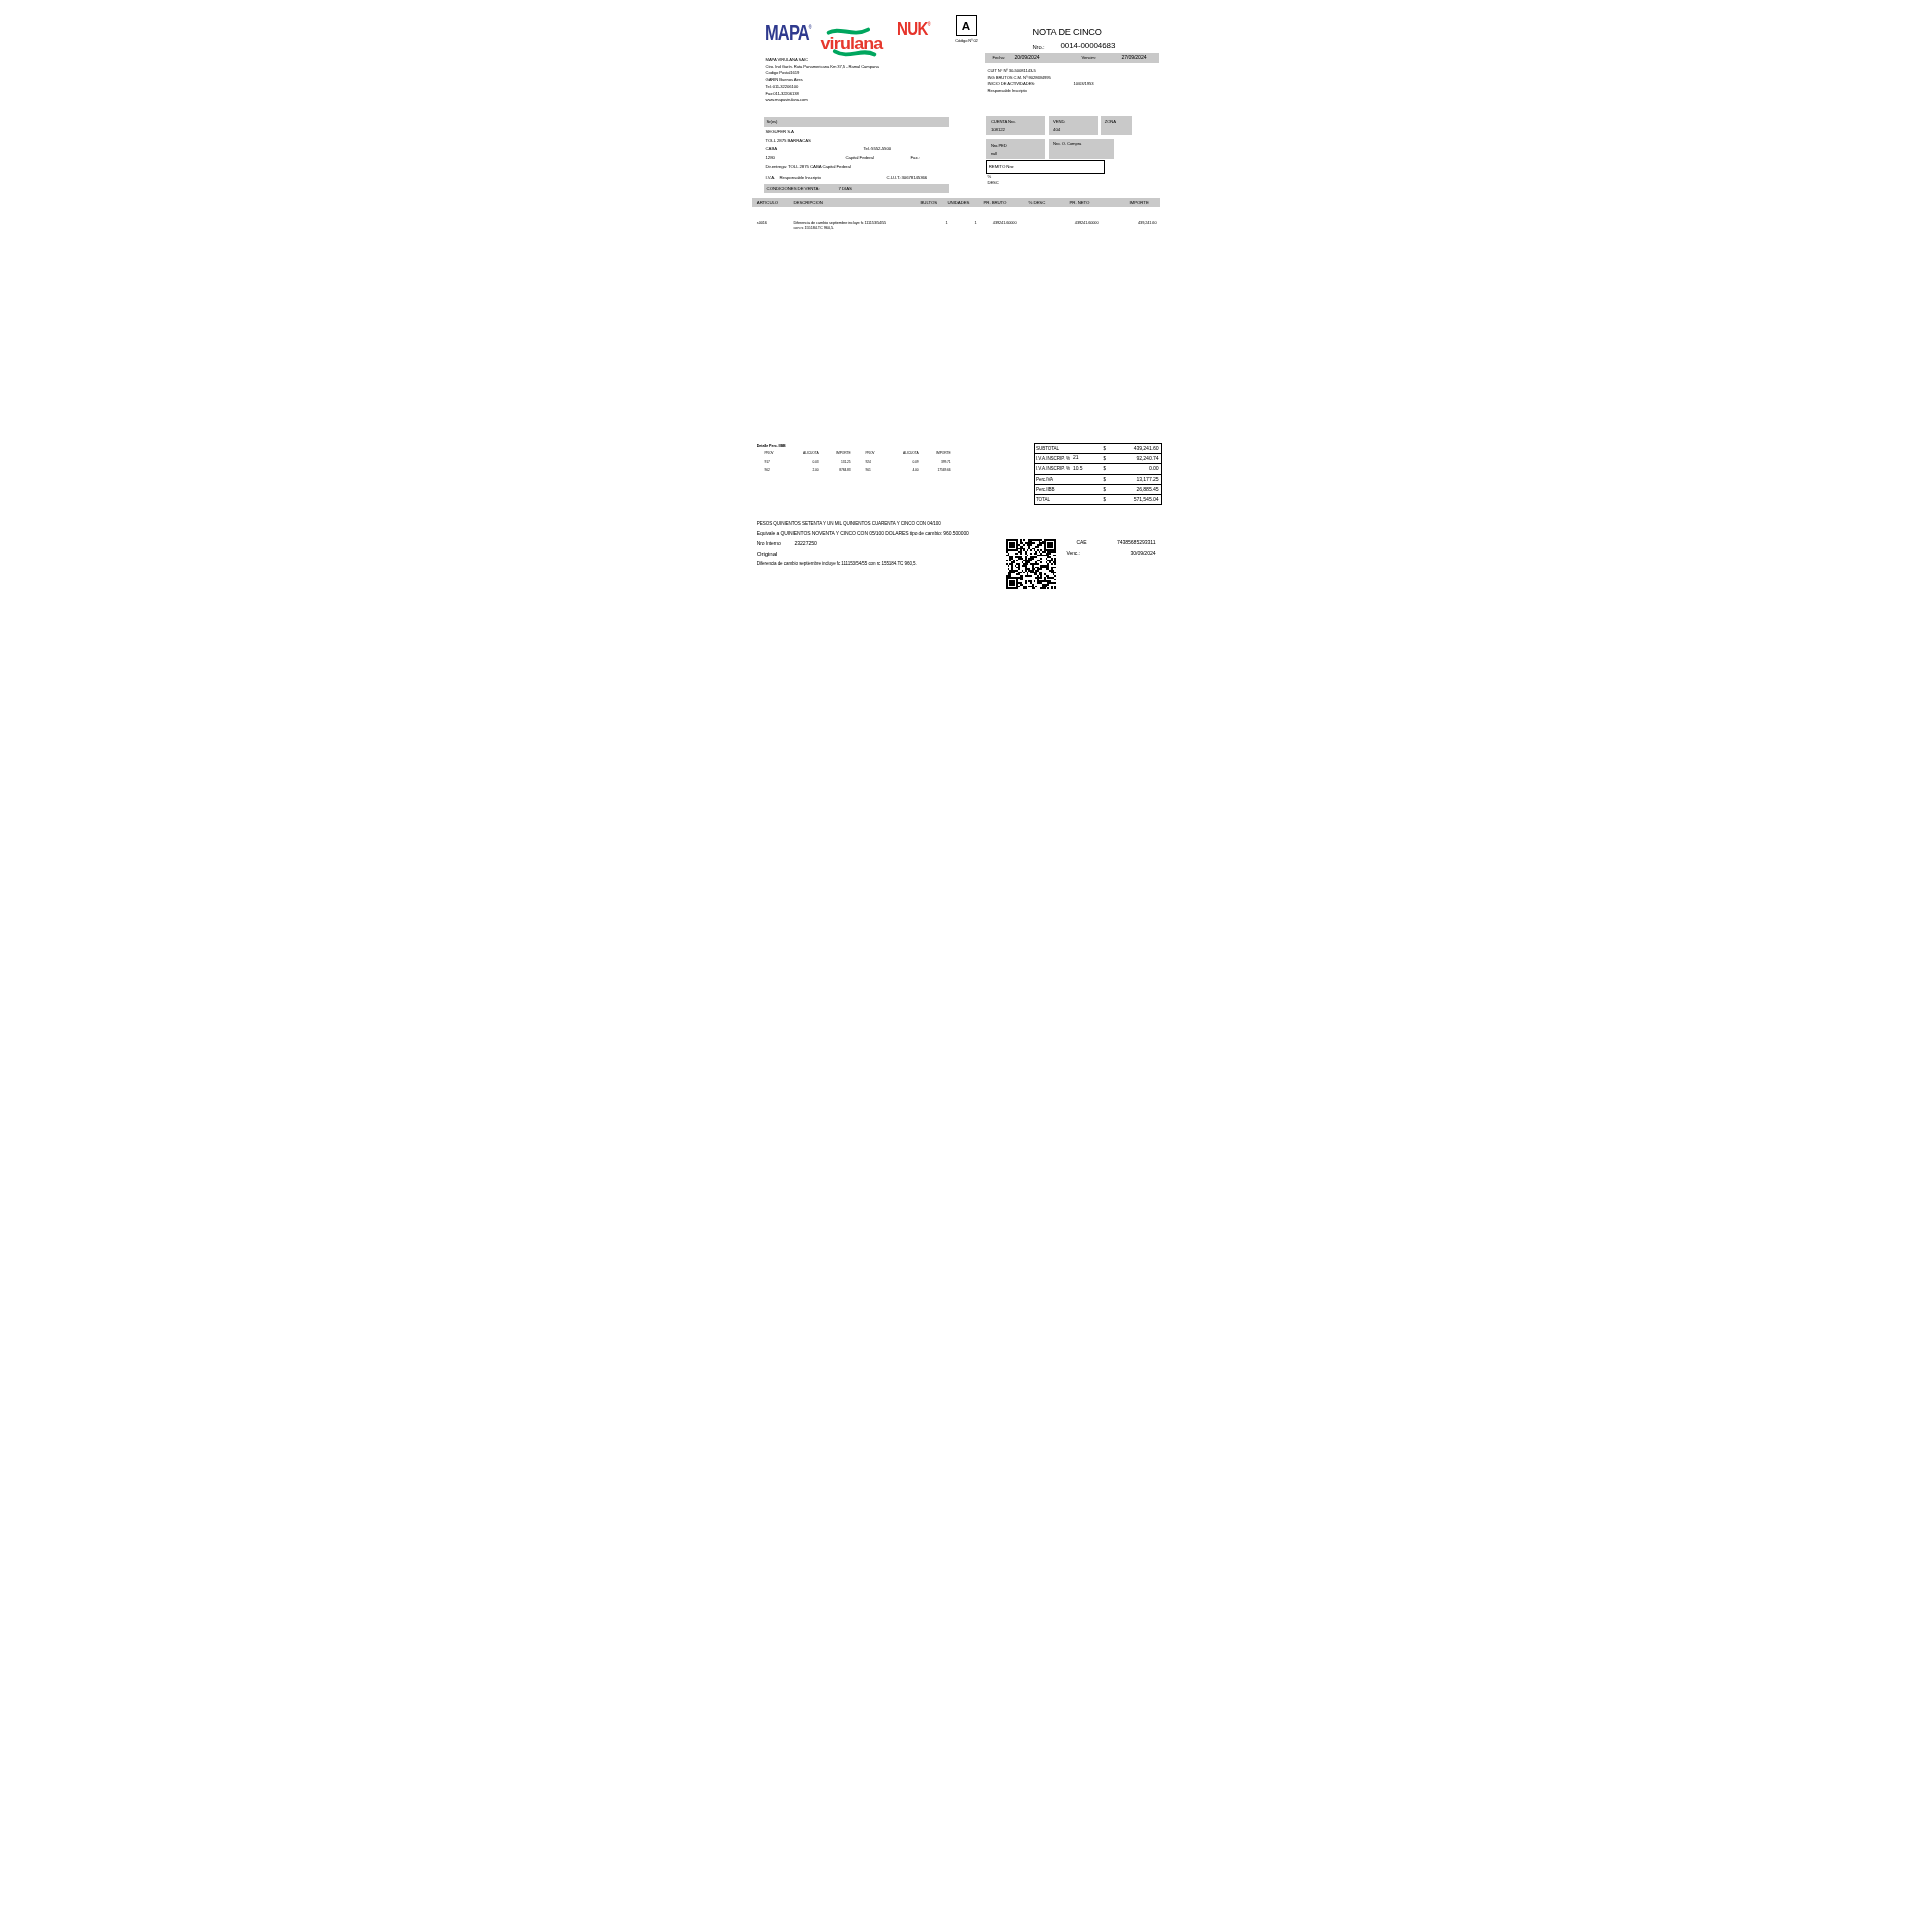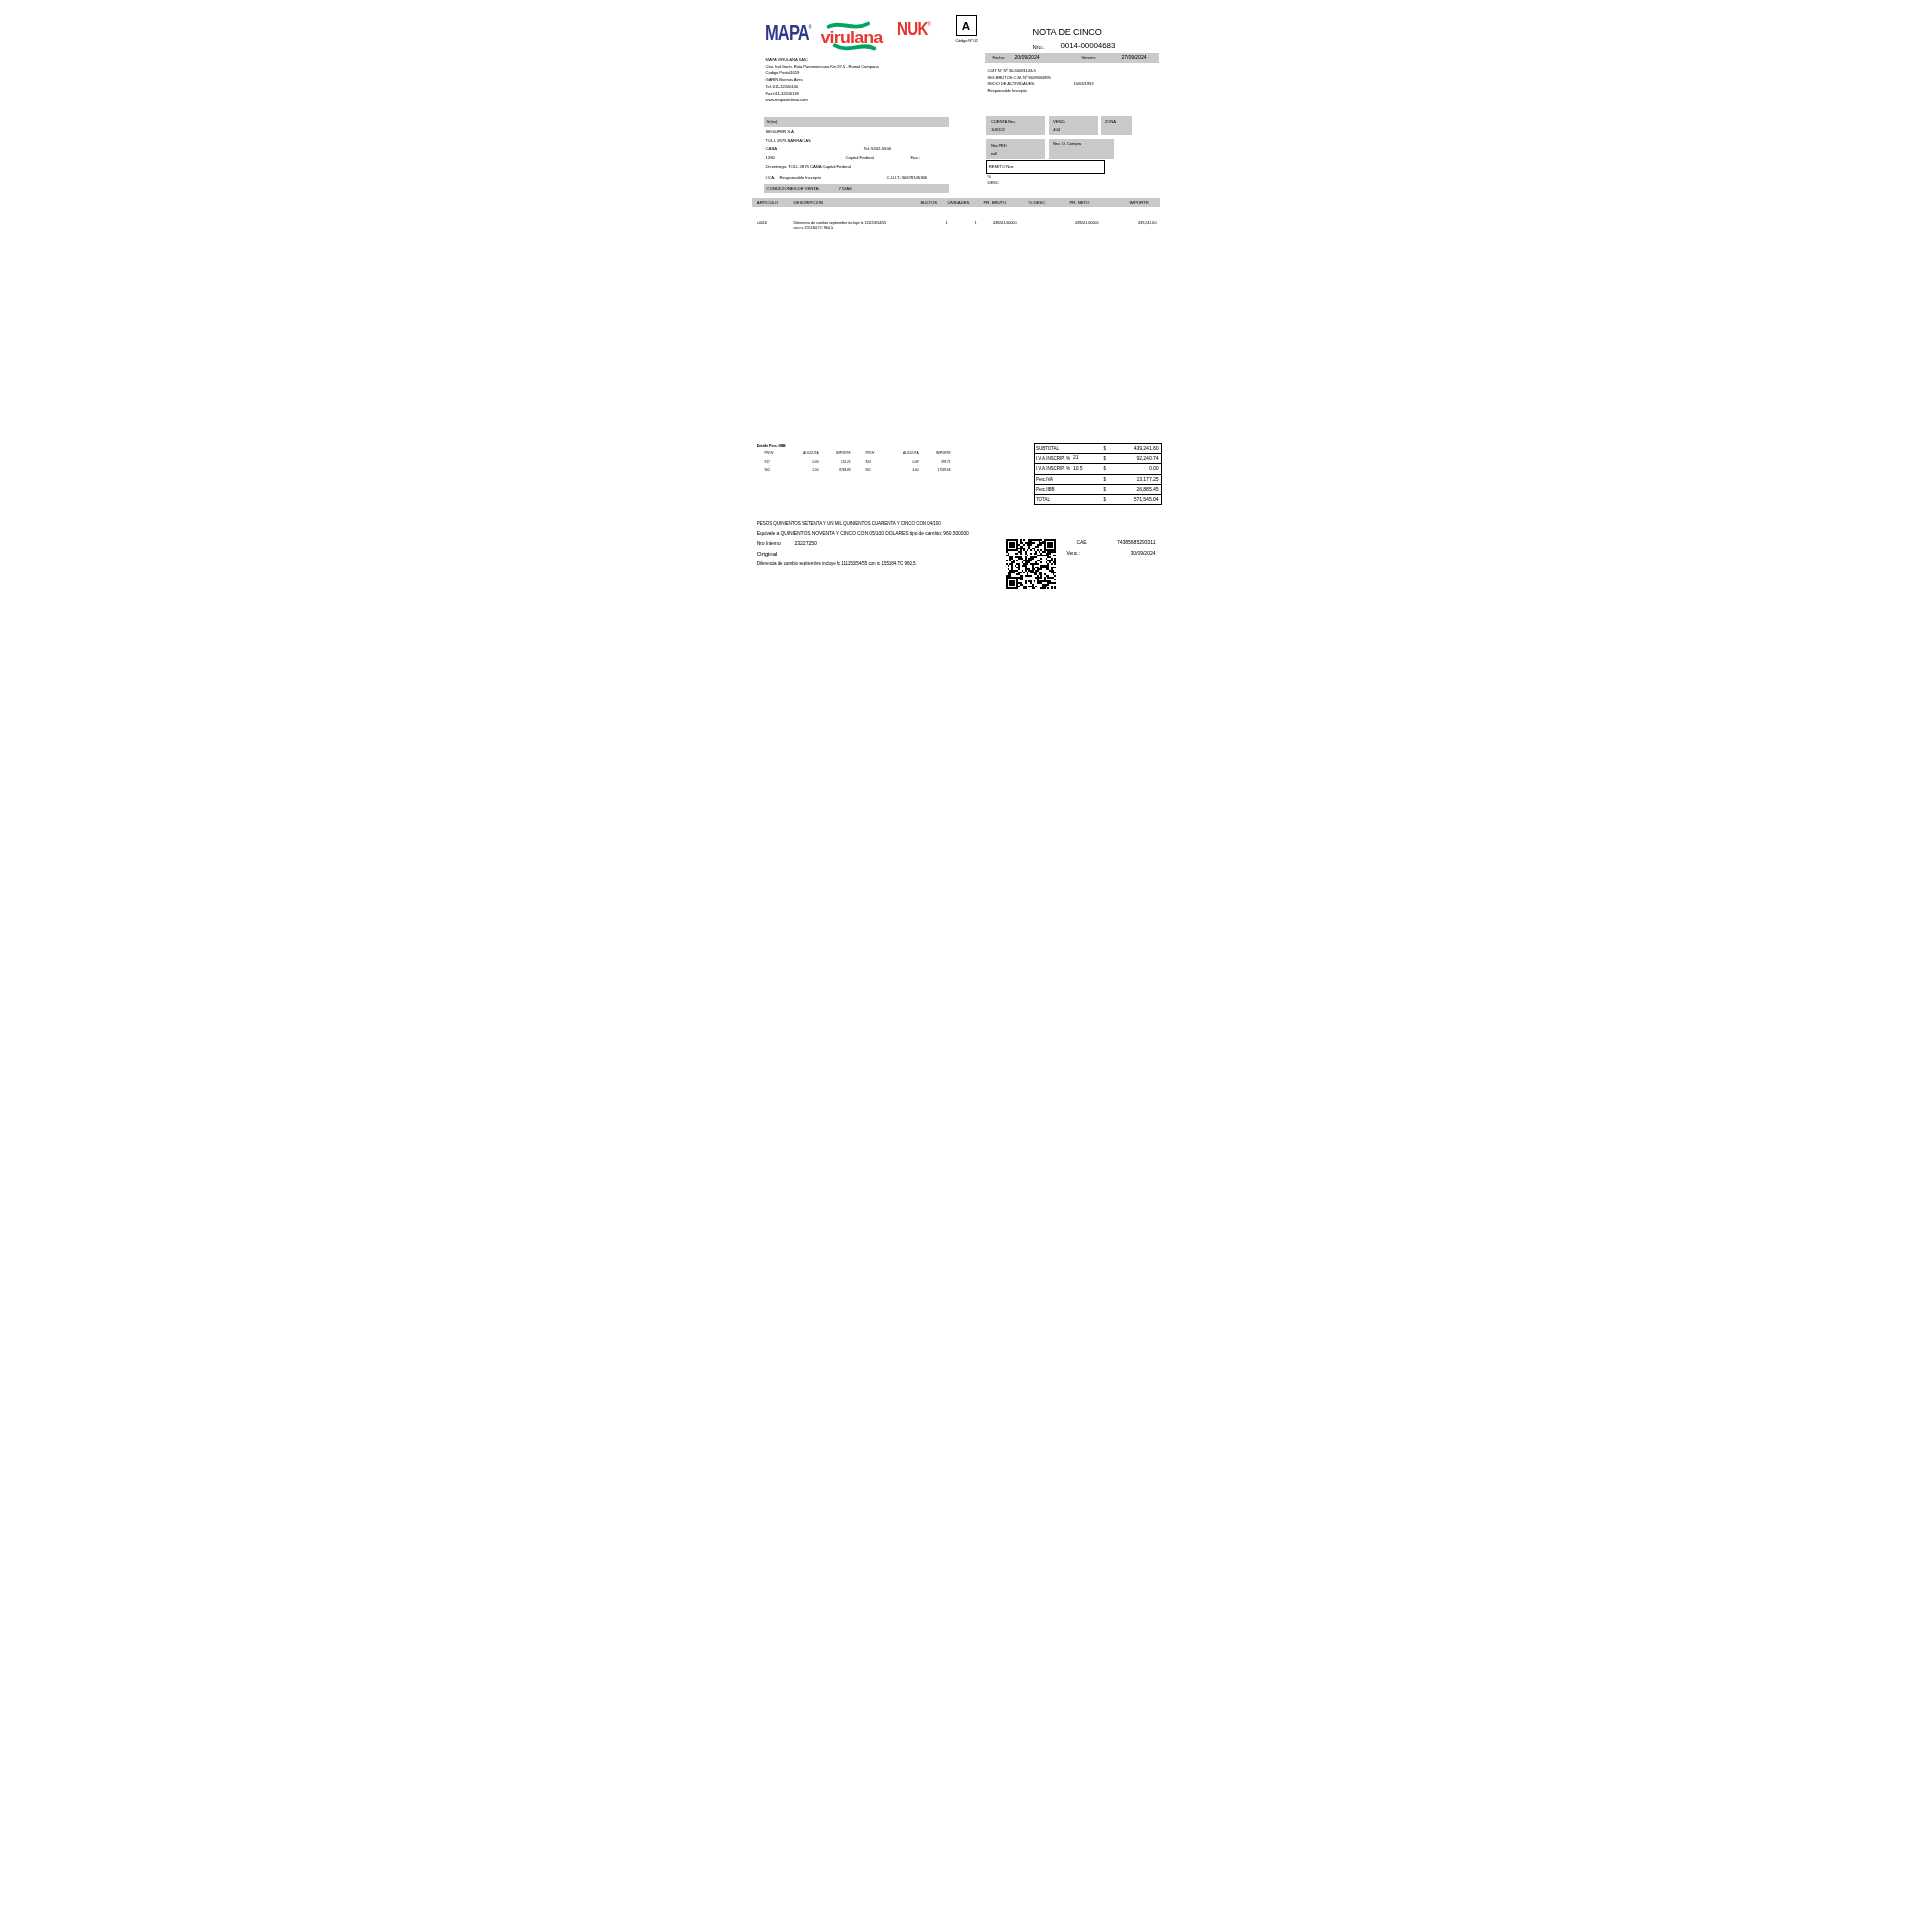--- a/index.html
+++ b/index.html
@@ -35,21 +35,21 @@
 </style>
 </head>
 <body>
 
 <div class="page">
 
   <div class="abs mapa" style="left:22.3px;top:21.6px;">
     <span>MAPA</span><span class="reg">®</span>
   </div>
 
-  <div class="abs" style="left:74px;top:20px;width:69px;height:32px;text-align:right;">
+  <div class="abs" style="left:74px;top:26px;width:69px;height:32px;text-align:right;">
     <svg width="69" height="32" viewBox="0 0 178 82">
       <path d="M30 17 C 58 0, 92 30, 132 9" stroke="#00a65e" stroke-width="10" fill="none" stroke-linecap="round"></path>
       <text x="89" y="58" text-anchor="middle" font-weight="bold" font-size="43" fill="#e6392e" letter-spacing="-2" textLength="160" lengthAdjust="spacingAndGlyphs">virulana</text>
       <path d="M46 65 C 82 86, 114 56, 148 73" stroke="#00a65e" stroke-width="10" fill="none" stroke-linecap="round"></path>
     </svg>
   </div>
 
   <div class="abs nuk" style="left:154px;top:20px;">
     <span>NUK</span><span class="reg">®</span>
   </div>

